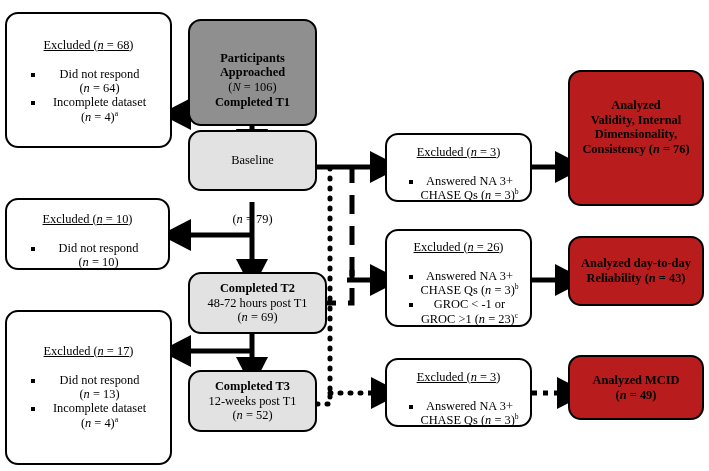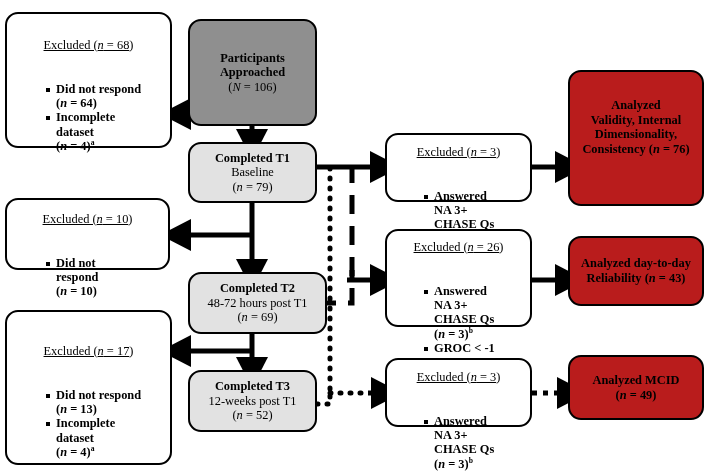--- a/index.html
+++ b/index.html
@@ -51,25 +51,24 @@
     line-height: 0;
   }
   .excl-title {
     text-align: center;
     margin-bottom: 2px;
   }
   .excl-title .u {
     text-decoration: underline;
   }
   ul.items {
-    margin: 15px;
+    margin: 0;
     padding: 0 4px 0 16px;
     list-style: none;
-    text-align: left;
-    font-weight: bold;
+    text-align: center;
   }
   ul.items li {
     position: relative;
     margin: 0 0 0 0;
     padding-left: 10px;
     line-height: 1.16;
   }
   ul.items li::before {
     content: "";
     position: absolute;
@@ -199,21 +198,21 @@
       </li>
     </ul>
   </div>
 
   <div class="box dark" style="left:188px; top:19px; width:129px; height:107px;">
     <div class="hdr">Participants</div>
     <div class="hdr">Approached</div>
     <div class="sub">(<span class="ital">N</span> = <span>106</span>)</div>
   </div>
 
-  <div class="box light" style="left:188px; top:142px; width:129px; height:61px;">
+  <div class="box light" style="left:188px; top:130px; width:129px; height:61px;gap:44px;">
     <div class="hdr">Completed T1</div>
     <div class="sub">Baseline</div>
     <div class="sub">(<span style="font-style:italic">n</span> = 79)</div>
   </div>
 
   <div class="box light" style="left:188px; top:272px; width:139px; height:62px;">
     <div class="hdr">Completed T2</div>
     <div class="sub">48-72 hours post T1</div>
     <div class="sub">(<span style="font-style:italic">n</span> = 69)</div>
   </div>

